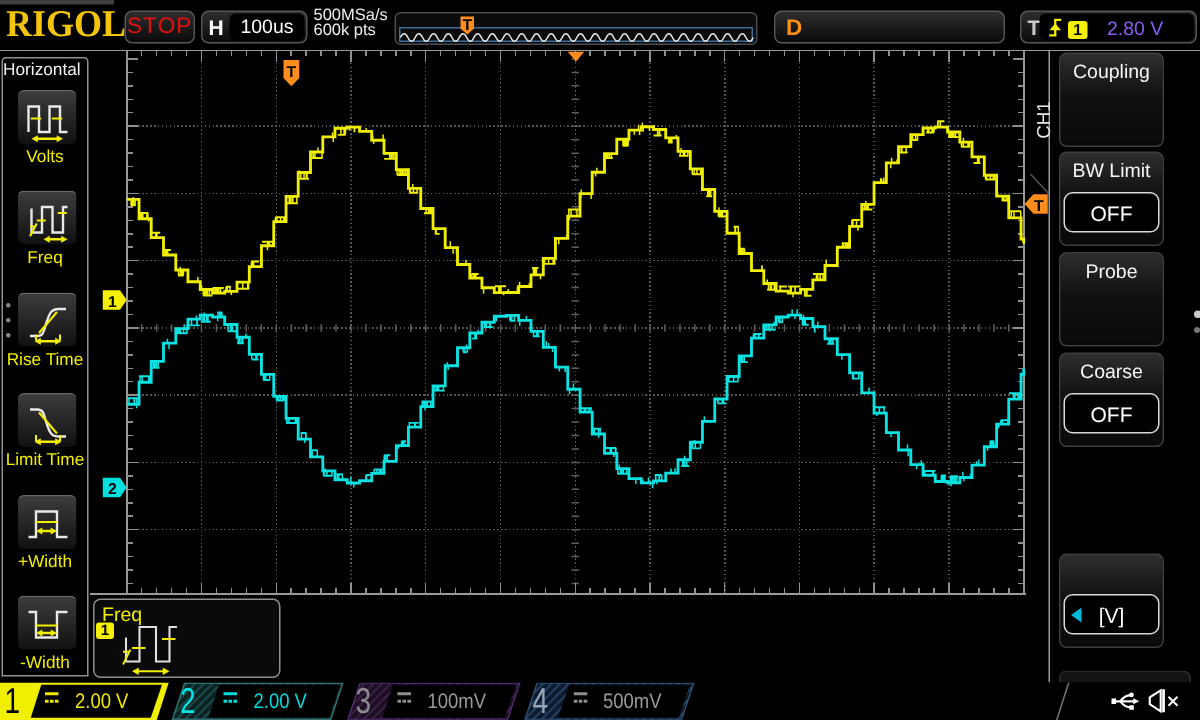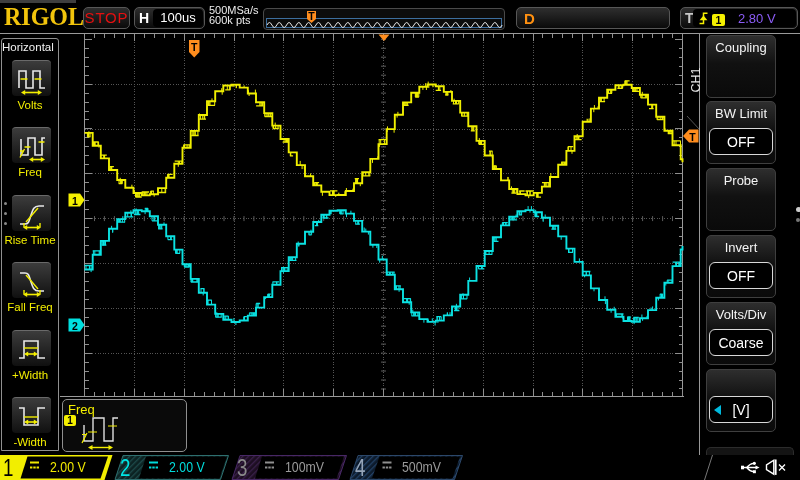--- a/index.html
+++ b/index.html
@@ -170,21 +170,21 @@
         </svg></div>
       <div class="llab" style="top:195px">Rise Time</div>
       <div class="lbtn" style="top:223px"><svg width="30" height="32" viewBox="0 0 30 32">
           <path d="M3 8h5c4 0 4 3 6 9s3 9 8 9h5" class="w"></path>
           <path d="M7 29v-4M23 29v-4" class="y"></path>
           <path d="M9 10l12 14" class="y"></path>
           <path d="M9 29.5H21" class="ya"></path>
           <path d="M6 29.5l4.2 -2.4v4.8z" fill="#f3ee00"></path>
           <path d="M24 29.5l-4.2 -2.4v4.8z" fill="#f3ee00"></path>
         </svg></div>
-      <div class="llab" style="top:262px">Fall Freq</div>
+      <div class="llab" style="top:262px">Limit Time</div>
       <div class="lbtn" style="top:291px"><svg width="30" height="32" viewBox="0 0 30 32">
           <path d="M2 25h5V8h14v17h7" class="w"></path>
           <path d="M7 15h14" class="y"></path>
           <path d="M10 21H18" class="ya"></path>
           <path d="M7 21l4.2 -2.4v4.8z" fill="#f3ee00"></path>
           <path d="M21 21l-4.2 -2.4v4.8z" fill="#f3ee00"></path>
         </svg></div>
       <div class="llab" style="top:330px">+Width</div>
       <div class="lbtn" style="top:358px"><svg width="30" height="32" viewBox="0 0 30 32">
           <path d="M2 8h5v17h14V8h7" class="w"></path>
@@ -206,26 +206,22 @@
         <div class="rtitle">Coupling</div>
       </div>
       <div class="ritem" style="top:67.3px">
         <div class="rtitle">BW Limit</div>
 <div class="rval"><span>OFF</span></div>
       </div>
       <div class="ritem" style="top:134.1px">
         <div class="rtitle">Probe</div>
       </div>
       <div class="ritem" style="top:200.9px">
-        <div class="rtitle">Invert</div>
+        <div class="rtitle">Coarse</div>
 <div class="rval"><span>OFF</span></div>
-      </div>
-      <div class="ritem" style="top:267.7px">
-        <div class="rtitle">Volts/Div</div>
-<div class="rval"><span>Coarse</span></div>
       </div>
       <div class="ritem" style="top:334.5px">
 <div class="rval"><span class="rarrow"></span><span>[V]</span></div>
       </div>
       <div class="rdot" style="top:173px;width:5px;height:5px;background:#ccc"></div>
 <div class="rdot" style="top:183.5px;width:4px;height:4px;background:#777"></div>
 <div class="rstub"></div>
     </div>
 <div class="popup">
 <div style="position:absolute;left:5px;top:2px;color:#f3ee00;font-size:13px">Freq</div>

